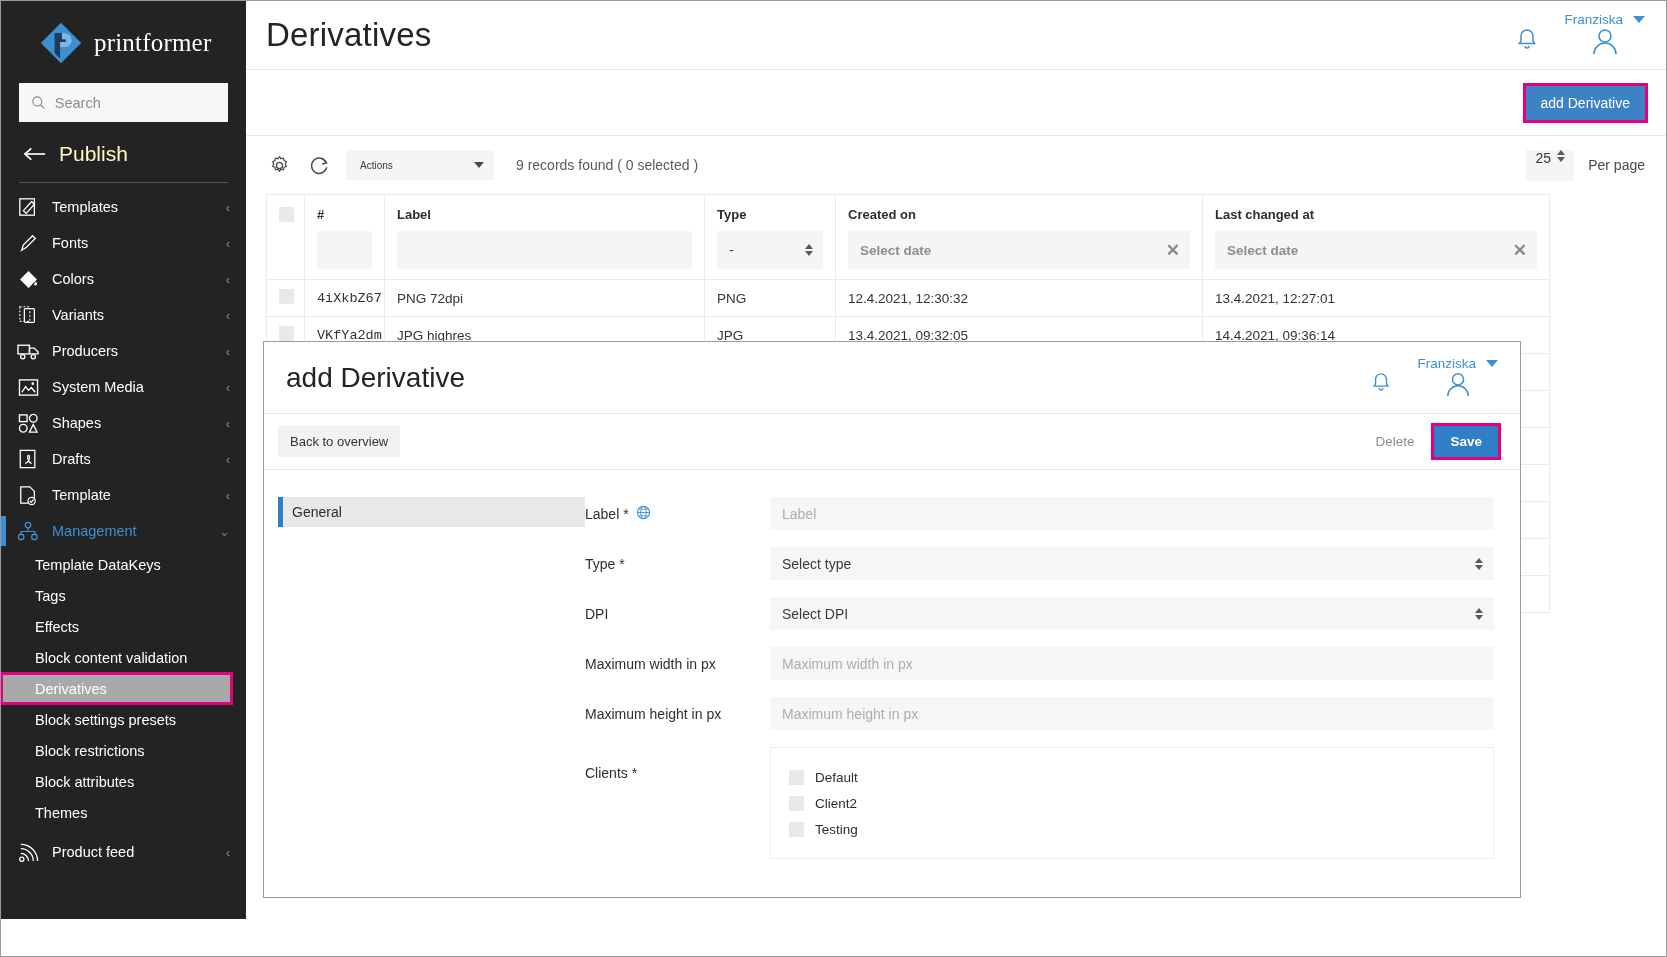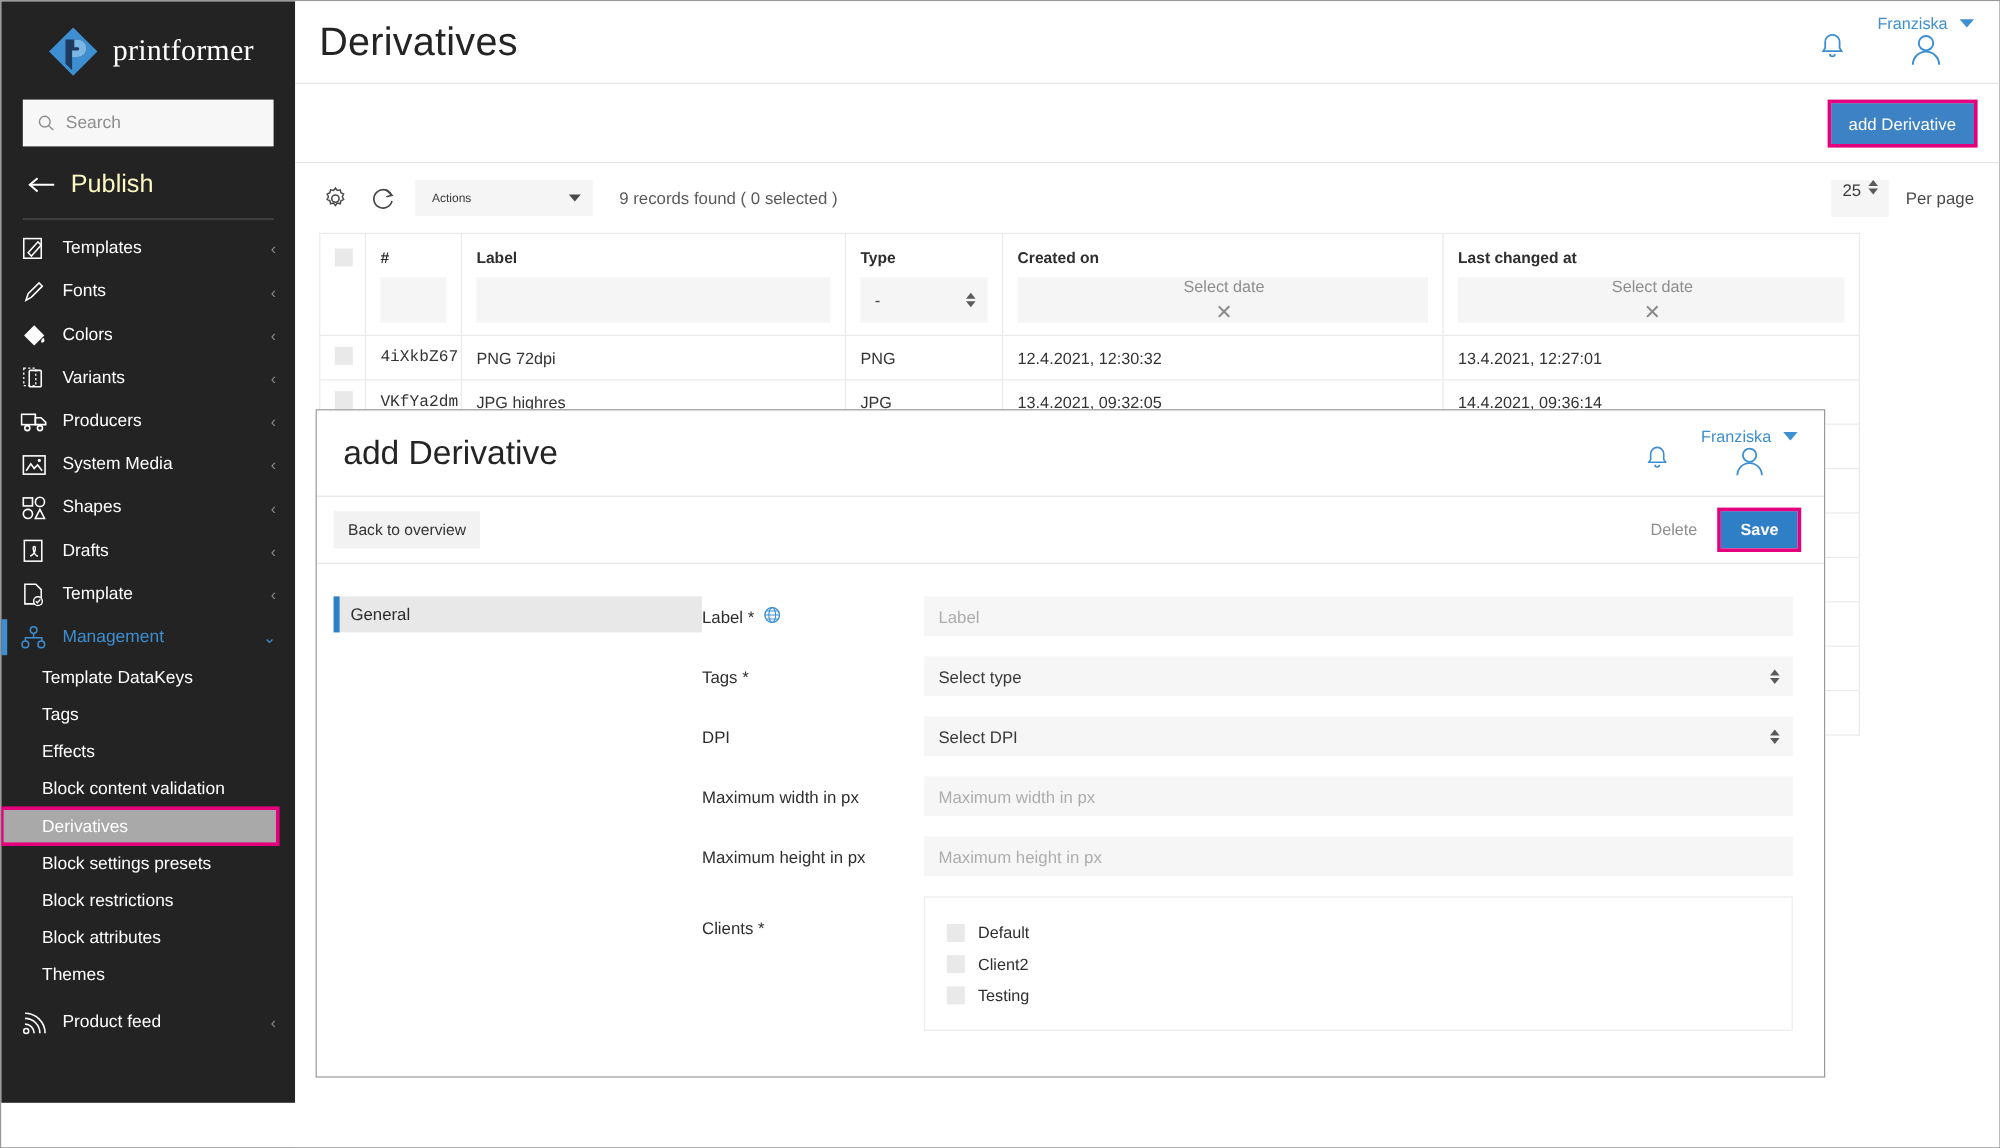--- a/index.html
+++ b/index.html
@@ -267,21 +267,21 @@
     background: #f5f5f5;
     display: flex; align-items: center; justify-content: space-between;
     padding: 0 10px 0 12px;
     font-size: 14px; color: #444; font-weight: normal;
   }
   .filter-date {
     width: 100%; height: 38px;
     background: #f5f5f5;
     display: flex; align-items: center; justify-content: space-between;
     padding: 0 10px 0 12px;
-    font-size: 13.5px; color: #8d8d8d; font-weight: normal; flex-direction: column;
+    font-size: 13.5px; color: #8d8d8d; font-weight: bold;
   }
   .xmark { color: #8a8a8a; font-size: 17px; line-height: 1; }
   .chk {
     width: 15px; height: 15px;
     background: #e9e9e9;
     display: inline-block;
   }
   .tbl tbody td {
     height: 37px;
     padding: 0 12px;
@@ -876,21 +876,21 @@
                 <line x1="2.6" y1="11.6" x2="13.4" y2="11.6" stroke="#3d8fd1" stroke-width="0.9"></line>
               </svg>
             </span>
           </div>
           <div class="fctl">
             <input class="txt-input" value="" placeholder="Label" style="">
           </div>
         </div>
 
         <div class="frow">
-          <div class="flabel">Tags *</div>
+          <div class="flabel">Type *</div>
           <div class="fctl">
             <div class="sel-ctl">
               <span>Select type</span>
               <span class="sel-spin">
                 <span class="tri-up-s"></span>
                   <span class="tri-dn-s"></span>
               </span>
             </div>
           </div>
         </div>

